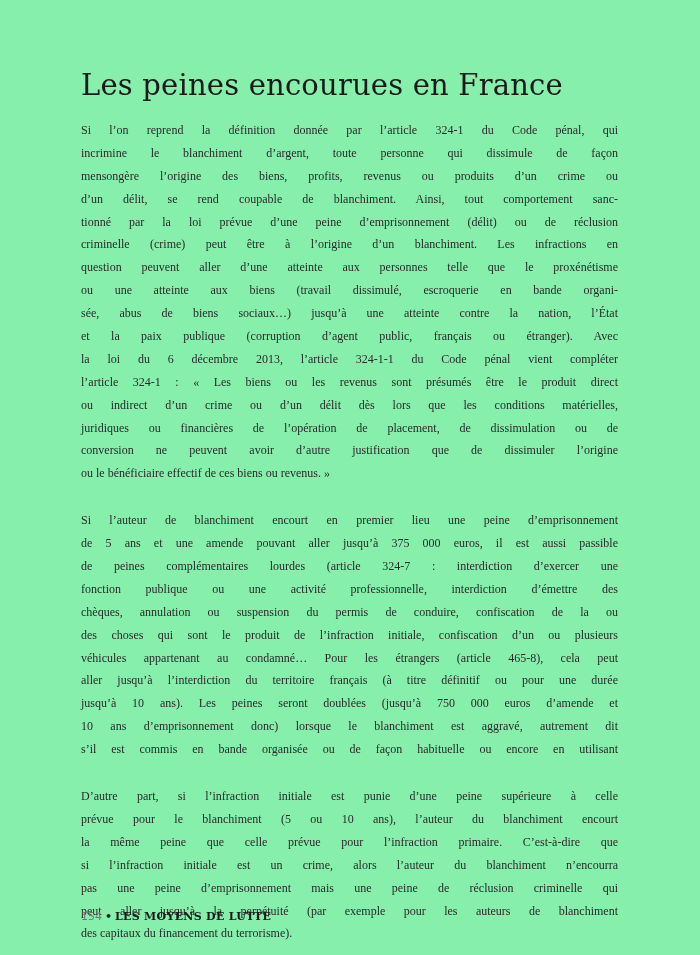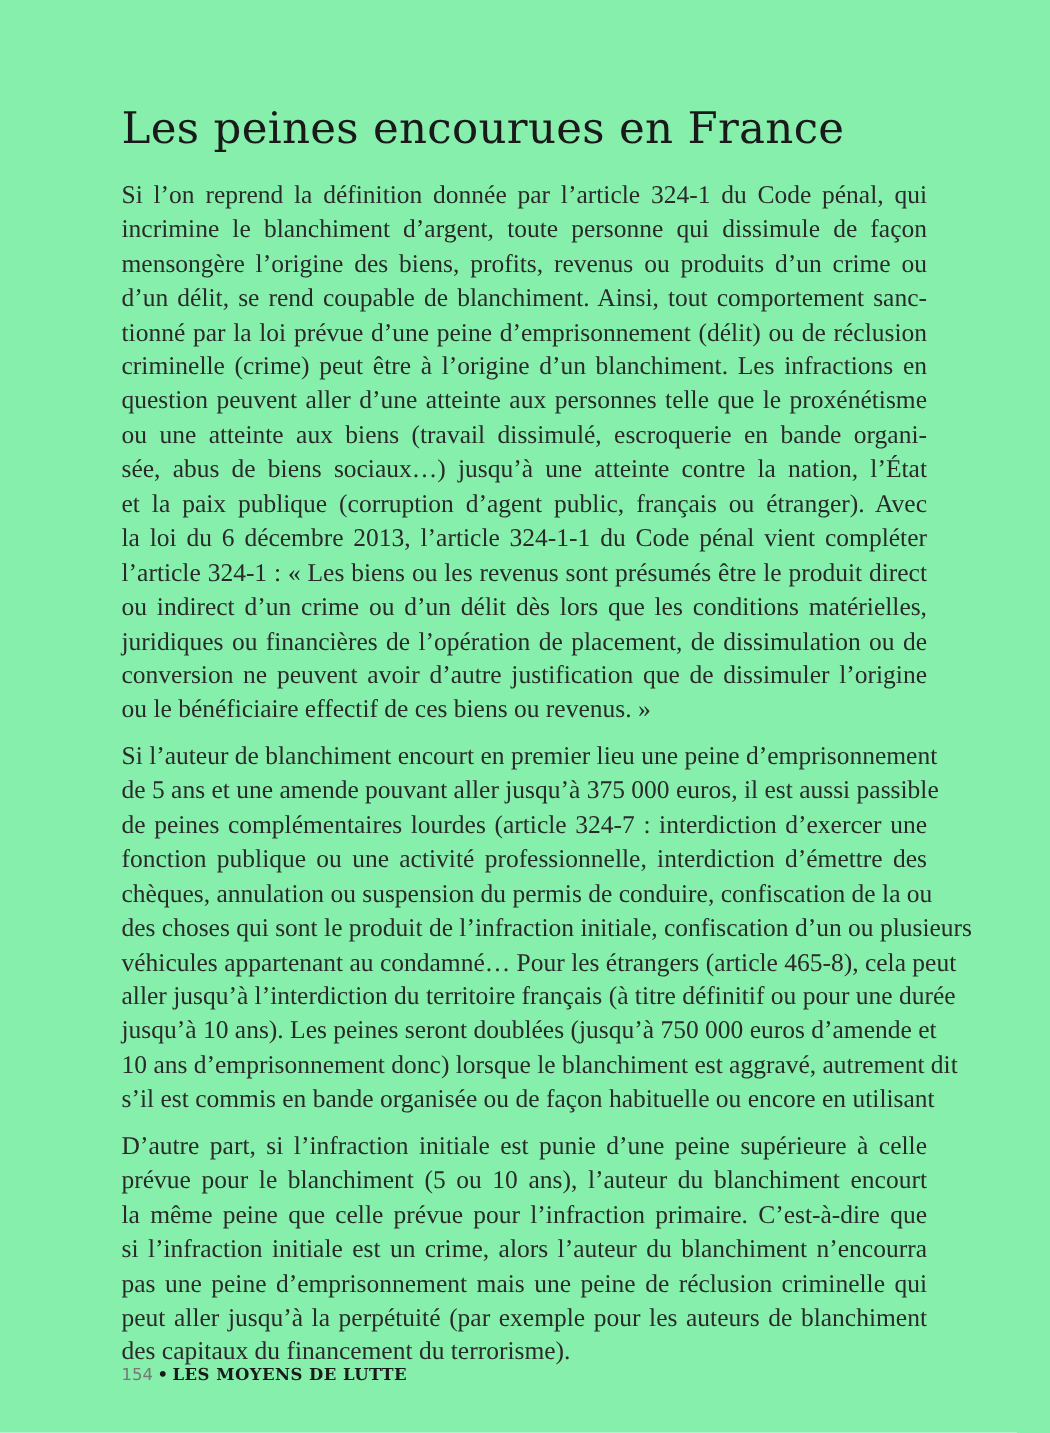--- a/index.html
+++ b/index.html
@@ -5,27 +5,27 @@
   html, body { margin: 0; padding: 0; background: #ffffff; }
   body { width: 700px; height: 955px; position: relative; overflow: hidden; }
   .page { position: absolute; left: 0; top: 0; width: 700px; height: 955px; background: #86efac; }
   .title {
     position: absolute; left: 81px; top: 68px; margin: 0;
     font-family: "DejaVu Serif", serif; font-weight: normal;
     font-size: 29px; letter-spacing: 0.2px; color: #1a1a1a; white-space: nowrap;
   }
   .body {
     position: absolute; left: 81px; top: 119px; width: 537px;
-    font-family: "Liberation Serif", serif; font-size: 17px; line-height: 22.9px;
+    font-family: "Liberation Serif", serif; font-size: 12px; line-height: 22.9px;
     color: #2a2a2a;
   }
   .line { display: block; text-align: justify; text-align-last: justify; white-space: nowrap; height: 22.9px; }
   .line.last { text-align-last: left; }
   .para { margin: 0; }
-  .para + .para { margin-top: 8px; }
+  .para + .para { margin-top: 24px; }
   .footer {
     position: absolute; left: 81px; top: 910px;
     font-family: "DejaVu Sans", sans-serif; font-size: 11px; color: #1a1a1a; white-space: nowrap;
   }
   .footer .num { color: #777; font-weight: normal; }
   .footer .sep { margin: 0 3px; font-weight: bold; }
   .footer .section { font-family: "DejaVu Serif", serif; font-weight: bold; letter-spacing: 0.3px; }
 </style>
 </head>
 <body>

